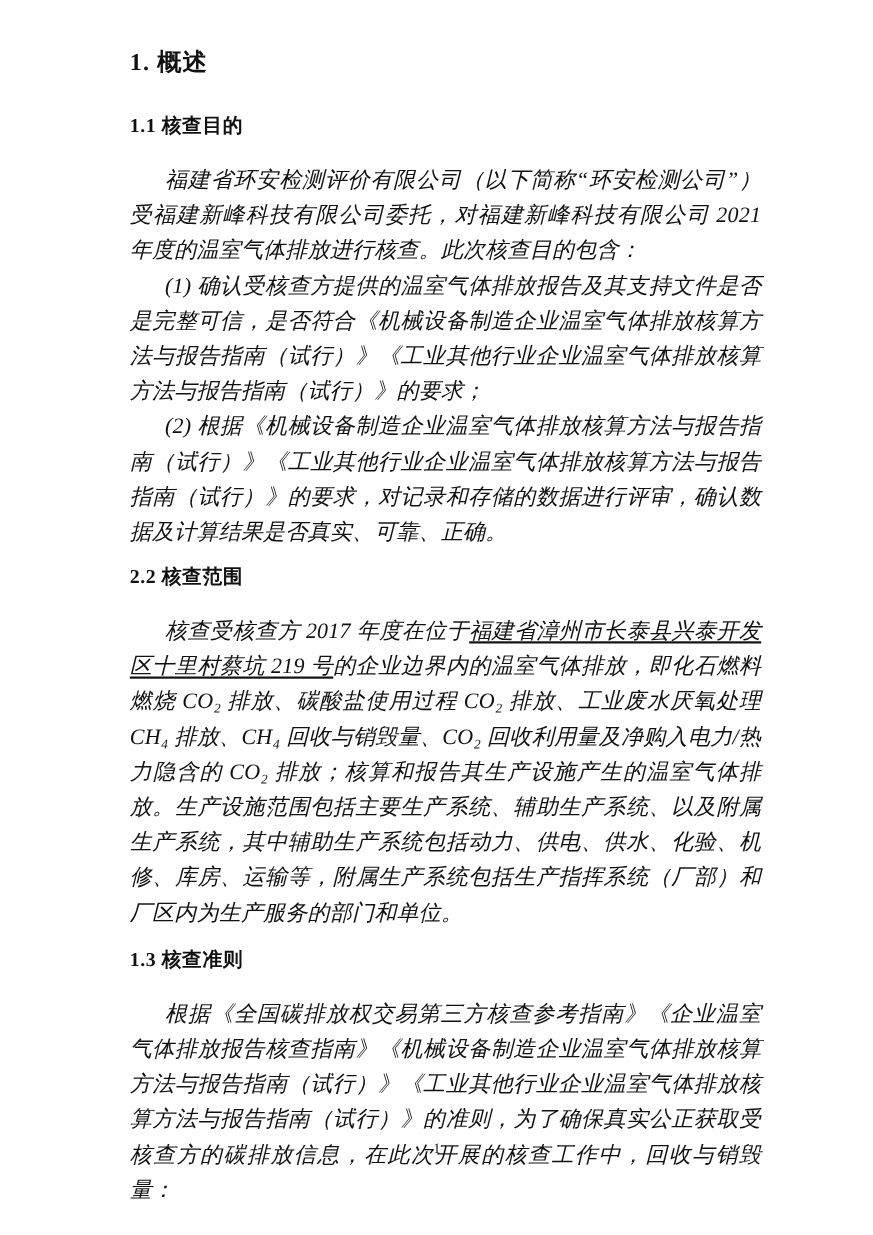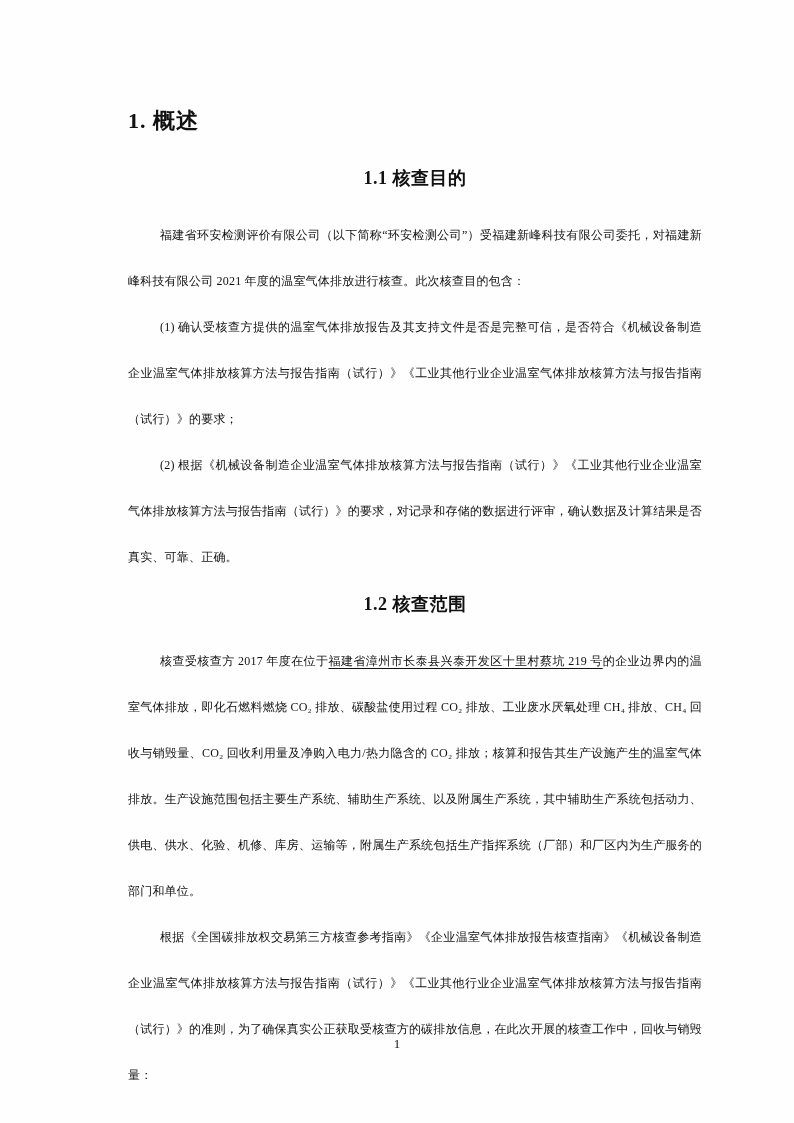--- a/index.html
+++ b/index.html
@@ -12,50 +12,50 @@
     width: 794px;
     height: 1123px;
     background: #fefefe;
     color: #111111;
     font-family: "Liberation Serif", "DejaVu Serif", serif;
     overflow: hidden;
     box-sizing: border-box;
   }
   .content {
     position: absolute;
-    left: 128px;
+    left: 118px;
     top: 0;
     width: 574px;
-    padding-top: 108px;
+    padding-top: 44px;
     box-sizing: content-box;
   }
   .h1 {
     font-size: 22px;
     font-weight: bold;
     line-height: 26px;
     margin: 0 0 34px 0;
     letter-spacing: 1px;
   }
   .h2 {
     font-size: 18px;
     font-weight: bold;
     line-height: 21px;
     margin: 0 0 23px 0;
     letter-spacing: 0.5px;
-    text-align: center;
   }
   .h2.gap-12 { margin-top: 14px; }
   .h2.gap-13 { margin-top: 16px; }
   .content p {
     margin: 0;
-    font-size: 12px;
-    line-height: 46px;
+    font-size: 20px;
+    line-height: 32px;
     text-indent: 32px;
     text-align: justify;
     letter-spacing: 0.2px;
+    font-style: italic;
   }
   .u { text-decoration: underline; text-underline-offset: 3px; }
   .page-number {
     position: absolute;
     top: 1036px;
     left: 0;
     width: 100%;
     text-align: center;
     font-size: 13px;
     color: #111111;
@@ -67,21 +67,22 @@
 <div class="page">
   <div class="content">
 
     <div class="h1">1. 概述</div>
 
     <div class="h2">1.1 核查目的</div>
     <p>福建省环安检测评价有限公司（以下简称“环安检测公司”）受福建新峰科技有限公司委托，对福建新峰科技有限公司 2021 年度的温室气体排放进行核查。此次核查目的包含：</p>
     <p>(1) 确认受核查方提供的温室气体排放报告及其支持文件是否是完整可信，是否符合《机械设备制造企业温室气体排放核算方法与报告指南（试行）》《工业其他行业企业温室气体排放核算方法与报告指南（试行）》的要求；</p>
     <p>(2) 根据《机械设备制造企业温室气体排放核算方法与报告指南（试行）》《工业其他行业企业温室气体排放核算方法与报告指南（试行）》的要求，对记录和存储的数据进行评审，确认数据及计算结果是否真实、可靠、正确。</p>
 
-    <div class="h2 gap-12">1.2 核查范围</div>
+    <div class="h2 gap-12">2.2 核查范围</div>
     <p><span>核查受核查方 2017 年度在位于</span><span class="u">福建省漳州市长泰县兴泰开发区十里村蔡坑 219 号</span><span>的企业边界内的温室气体排放，即化石燃料燃烧 CO₂ 排放、碳酸盐使用过程 CO₂ 排放、工业废水厌氧处理 CH₄ 排放、CH₄ 回收与销毁量、CO₂ 回收利用量及净购入电力/热力隐含的 CO₂ 排放；核算和报告其生产设施产生的温室气体排放。生产设施范围包括主要生产系统、辅助生产系统、以及附属生产系统，其中辅助生产系统包括动力、供电、供水、化验、机修、库房、运输等，附属生产系统包括生产指挥系统（厂部）和厂区内为生产服务的部门和单位。</span></p>
 
+    <div class="h2 gap-13">1.3 核查准则</div>
     <p>根据《全国碳排放权交易第三方核查参考指南》《企业温室气体排放报告核查指南》《机械设备制造企业温室气体排放核算方法与报告指南（试行）》《工业其他行业企业温室气体排放核算方法与报告指南（试行）》的准则，为了确保真实公正获取受核查方的碳排放信息，在此次开展的核查工作中，回收与销毁量：</p>
 
   </div>
 
   <div class="page-number">1</div>
 </div>
 
 </body></html>

